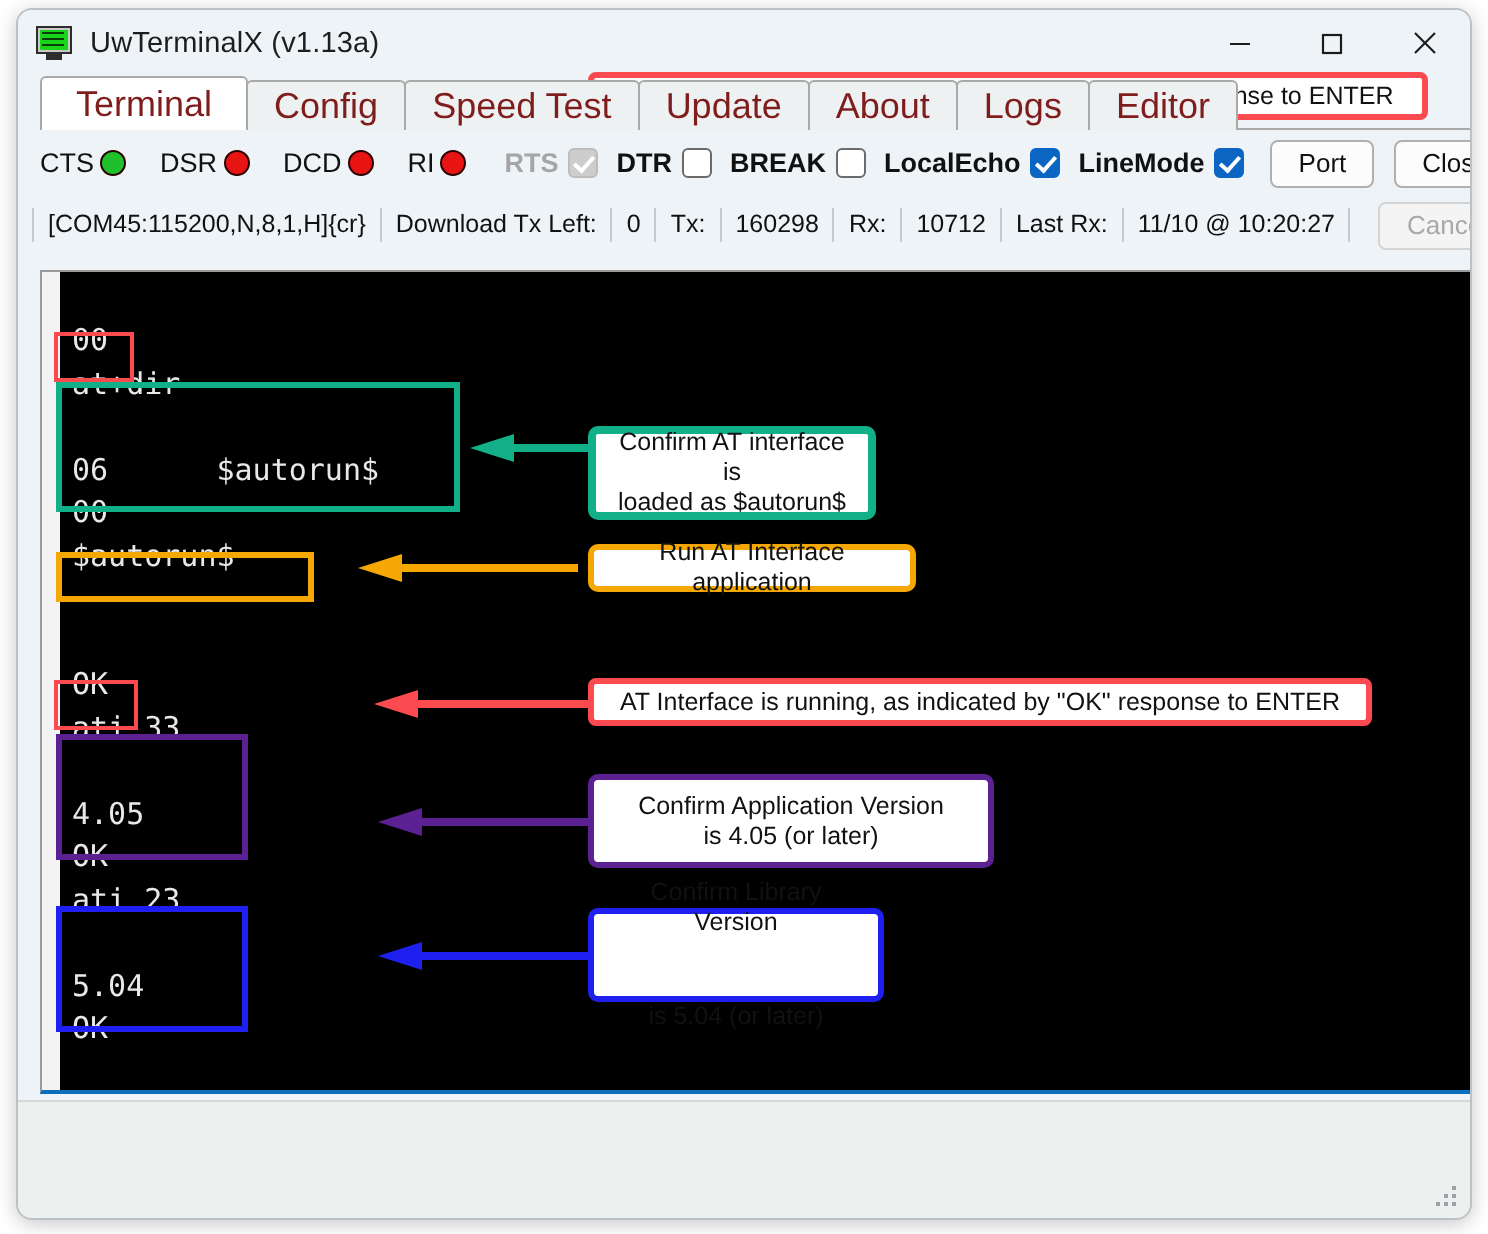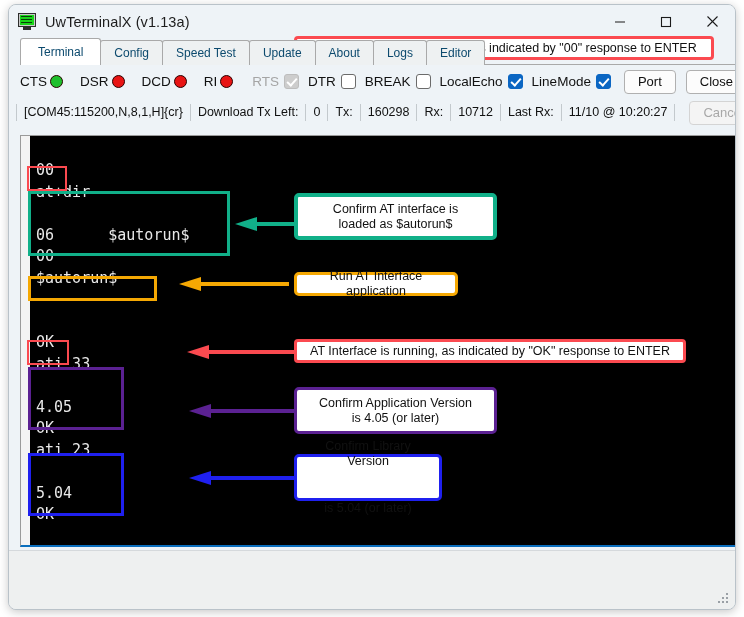--- a/index.html
+++ b/index.html
@@ -110,22 +110,22 @@
     position: absolute;
     left: 11px; right: 0; bottom: 0;
     height: 1px;
     background: #a9a9a9;
   }
   .tab {
     position: relative;
     height: 25px;
     line-height: 25px;
     padding: 0 13px;
-    font-size: 12px;
-    color: #0c4a6e;
+    font-size: 18px;
+    color: #7f1d1d;
     background: #eef1f2;
     border: 1px solid #a9a9a9;
     border-bottom: none;
     border-radius: 3px 3px 0 0;
     margin-right: -1px;
     box-sizing: border-box;
     white-space: nowrap;
     z-index: 1;
   }
   .tab.active {
@@ -149,21 +149,21 @@
   }
   .led-group { display: flex; align-items: center; margin-right: 8px; }
   .led-label { margin-right: 3px; }
   .led {
     width: 13px; height: 13px;
     border-radius: 50%;
     border: 1px solid #2a0000;
     box-sizing: border-box;
     margin-right: 9px;
   }
-  .cb-group { display: flex; align-items: center; margin-right: 9px; }
+  .cb-group { display: flex; align-items: center; margin-right: 9px; font-weight: bold; }
   .cb-group .cb-label { margin-right: 5px; }
   .cb-label.dim { color: #a5a5a5; }
   .cbox {
     width: 15px; height: 15px;
     border: 1px solid #6b6b6b;
     border-radius: 3px;
     background: #ffffff;
     box-sizing: border-box;
     position: relative;
   }
@@ -462,21 +462,21 @@
   </div>
   <div class="callout" style="left:285px; top:31px; width:420px; height:24px; border:3px solid #fb4a50; border-radius:4px;">AT Interface is NOT running, as indicated by "00" response to ENTER</div>
 
   <div class="hlbox" style="left: 19px; top: 186px; width: 202px; height: 65px; border: 3px solid rgb(17, 176, 137);"></div>
   <div class="arrow" style="left:226px; top:212px; width:66px; height:14px;">
     <svg width="66" height="14" viewBox="0 0 66 14">
       <line x1="20" y1="7" x2="66" y2="7" stroke="#11b089" stroke-width="4"></line>
       <polygon points="0,7 22,0 22,14" fill="#11b089"></polygon>
     </svg>
   </div>
-  <div class="callout" style="left:285px; top:188px; width:203px; height:47px; border:4px solid #11b089; border-radius:5px; flex-direction:column;">
+  <div class="callout" style="left:285px; top:208px; width:144px; height:47px; border:4px solid #11b089; border-radius:5px; flex-direction:column;">
     <span>Confirm AT interface is</span>
     <span>loaded as $autorun$</span>
   </div>
 
   <div class="hlbox" style="left: 19px; top: 271px; width: 129px; height: 25px; border: 3px solid rgb(245, 168, 3);"></div>
   <div class="arrow" style="left:170px; top:272px; width:110px; height:14px;">
     <svg width="110" height="14" viewBox="0 0 110 14">
       <line x1="20" y1="7" x2="110" y2="7" stroke="#f5a803" stroke-width="4"></line>
       <polygon points="0,7 22,0 22,14" fill="#f5a803"></polygon>
     </svg>

